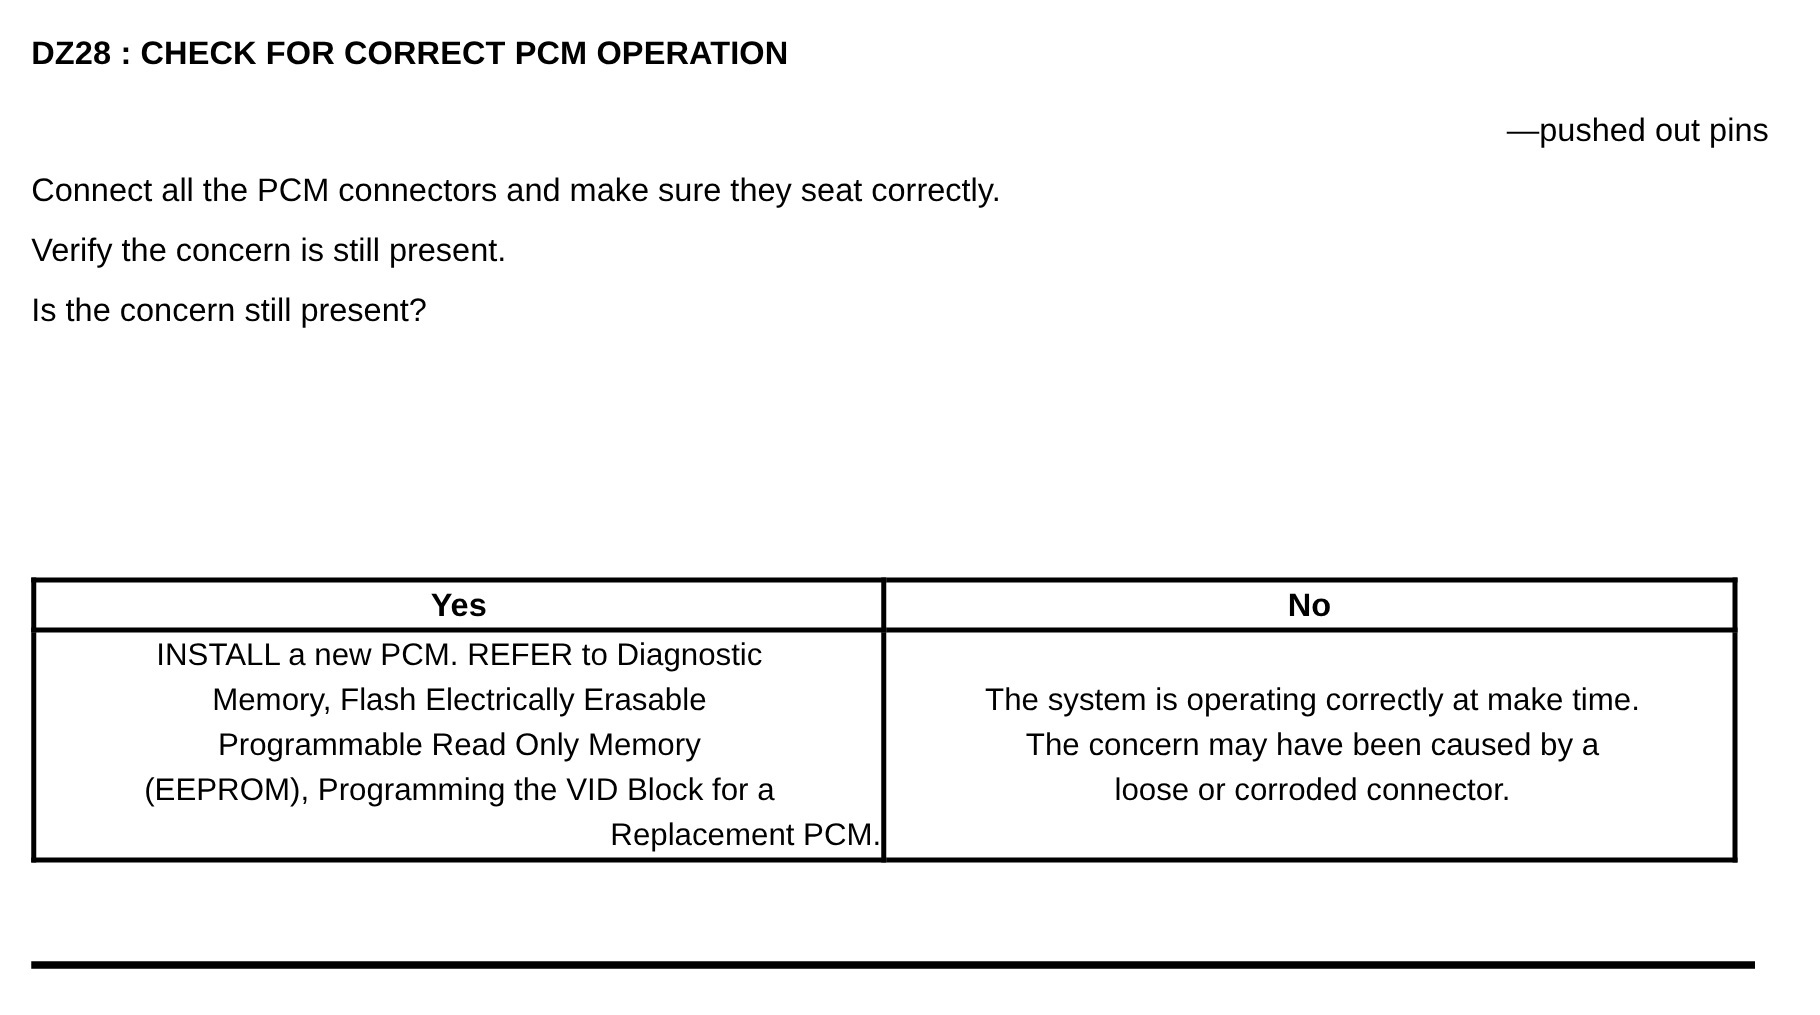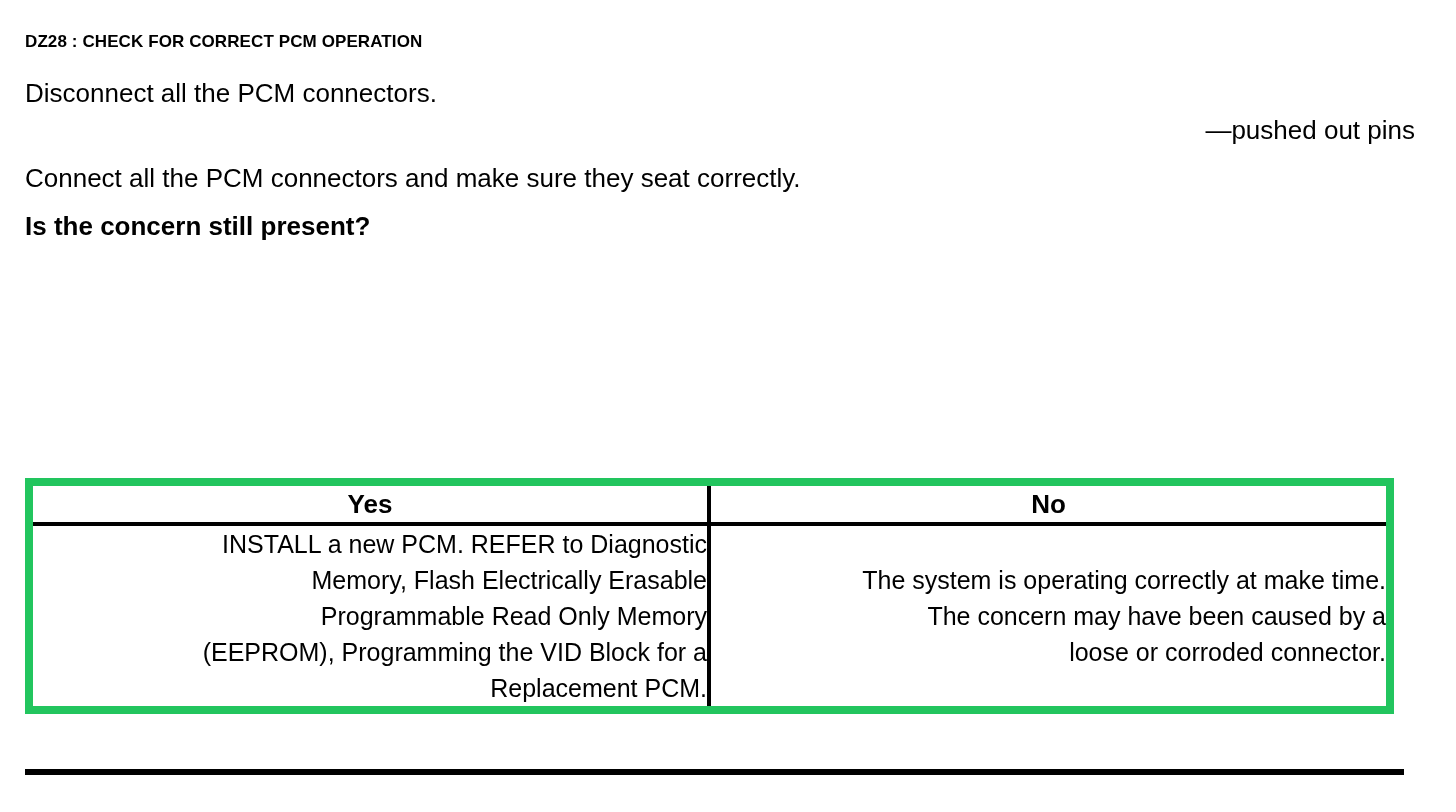--- a/index.html
+++ b/index.html
@@ -22,21 +22,21 @@
     left: 0; top: 0;
     width: 1456px;
     height: 812px;
   }
 
   
   .step-title {
     position: absolute;
     left: 25px;
     top: 29px;
-    font-size: 17px;
+    font-size: 26px;
     font-weight: bold;
     letter-spacing: 0.1px;
     line-height: 26px;
     white-space: nowrap;
   }
 
   
   .instructions {
     position: absolute;
     left: 25px;
@@ -48,31 +48,31 @@
     line-height: 26px;
     font-weight: normal;
     white-space: nowrap;
     margin: 0;
     padding: 0;
   }
   .instr-line.gap      { margin-top: 22px; }
   .instr-line.first    { margin-top: 0; }
   .instr-line.sub      { margin-top: 11px; padding-left: 32px; text-align: right; }
   .instr-line.sub-next { margin-top: 11px; padding-left: 32px; }
-  .instr-line.bold     { font-weight: bold; }
+  .instr-line.bold     { font-weight: normal; }
 
   
   .decision-table {
     position: absolute;
     left: 25px;
-    top: 478px;
+    top: 462px;
     width: 1365px;
     border-collapse: collapse;
     table-layout: fixed;
-    border: 8px solid #22c55e;
+    border: 4px solid #22c55e;
   }
   .decision-table col.col-yes { width: 680px; }
   .decision-table col.col-no  { width: 681px; }
 
   .decision-table th,
   .decision-table td {
     border: 4px solid #000000;
     padding: 0;
     vertical-align: middle;
   }
@@ -90,21 +90,21 @@
     font-size: 25px;
     line-height: 36px;
     font-weight: normal;
     vertical-align: middle;
   }
 
   .cell-lines { display: block; }
   .cell-line {
     display: block;
     white-space: nowrap;
-    text-align: right;
+    text-align: center;
   }
   .cell-line.center { text-align: right; }
 
   td.cell-yes .cell-lines { padding: 0 0 0 1px; }
   td.cell-no  .cell-lines { padding: 0 0 0 5px; }
 
   
   .bottom-rule {
     position: absolute;
     left: 25px;
@@ -115,29 +115,29 @@
   }
 </style>
 </head>
 <body>
 
 <div class="page">
 
   <div class="step-title">DZ28 : CHECK FOR CORRECT PCM OPERATION</div>
 
   <div class="instructions">
-    <div class="instr-line first">Disconnect all the PCM connectors.</div>
 
 
     <div class="instr-line sub">—pushed out pins</div>
 
 
     <div class="instr-line gap">Connect all the PCM connectors and make sure they seat correctly.</div>
 
 
+    <div class="instr-line gap">Verify the concern is still present.</div>
 
     <div class="instr-line gap bold">Is the concern still present?</div>
   </div>
 
   <table class="decision-table">
     <colgroup>
       <col class="col-yes">
       <col class="col-no">
     </colgroup>
     <thead>

